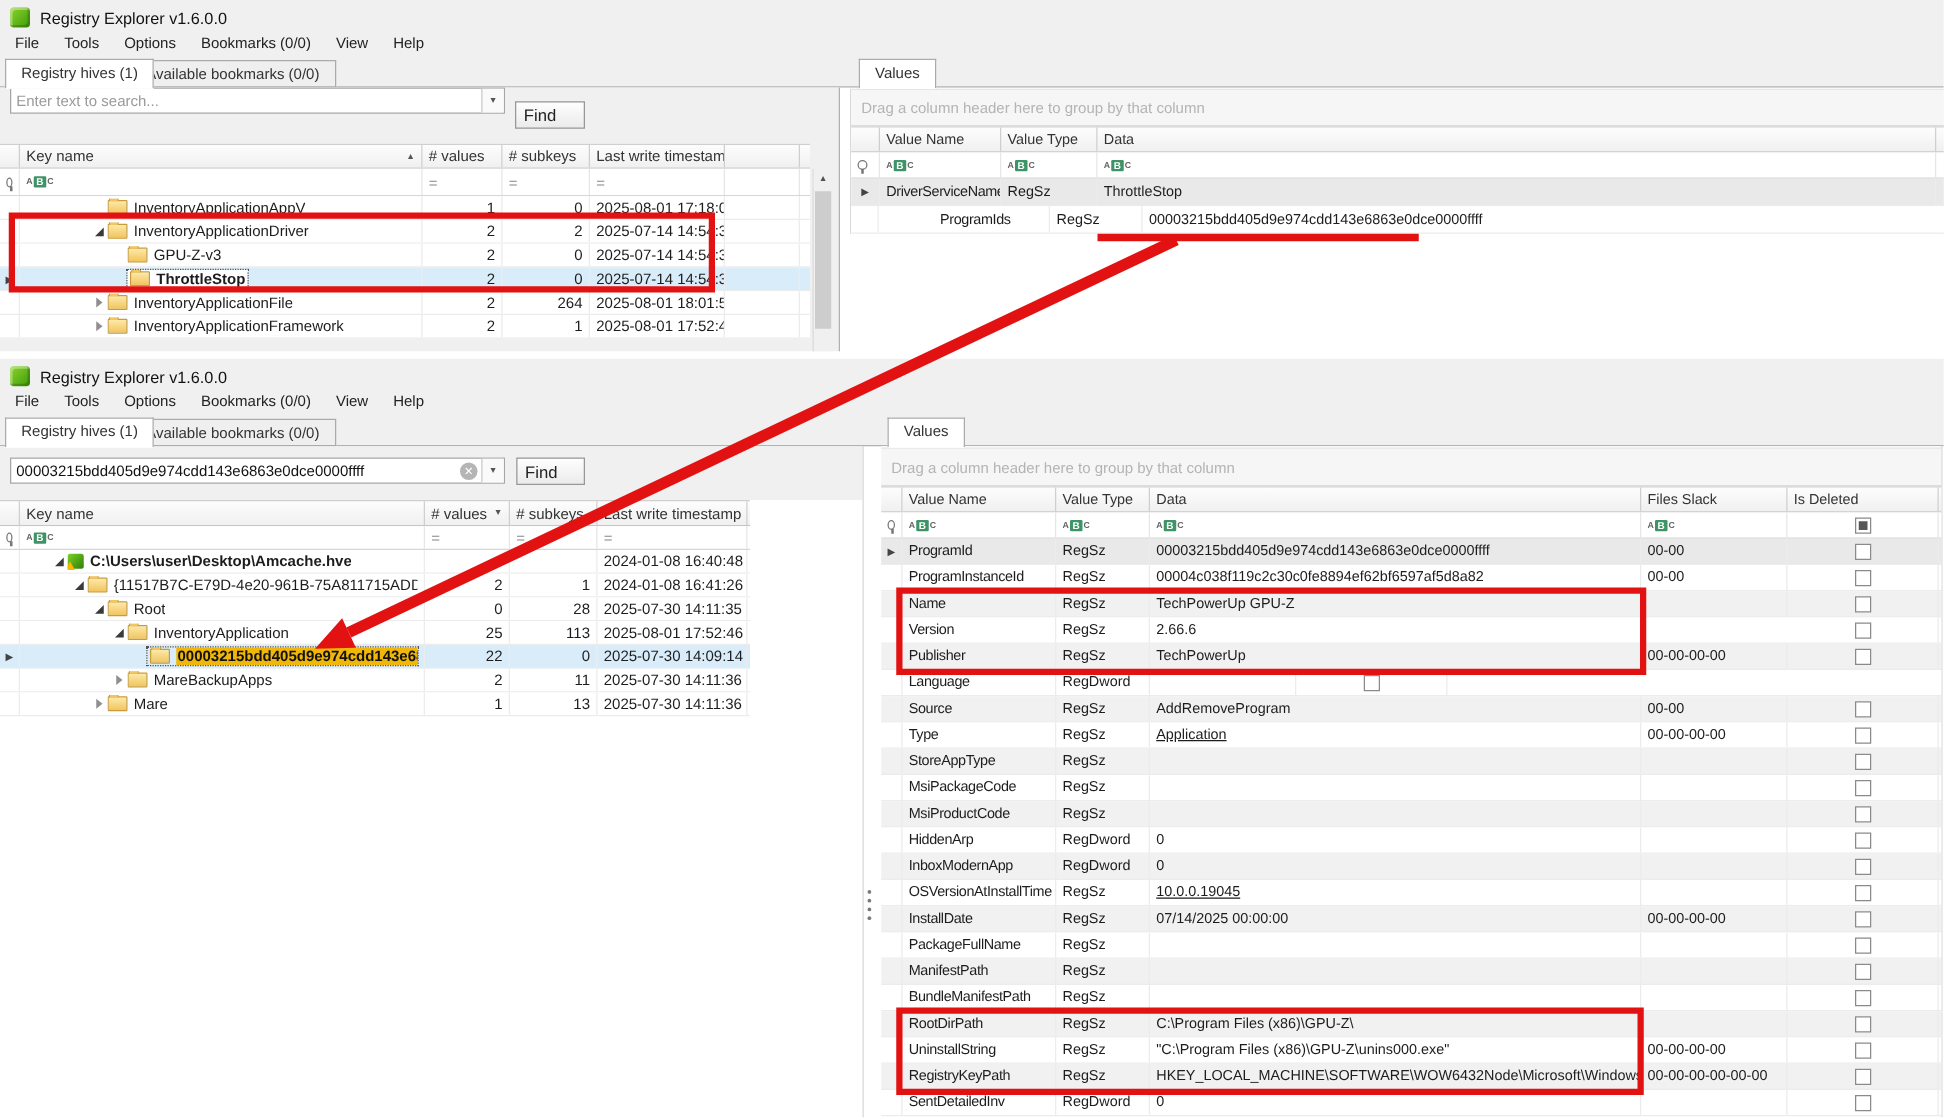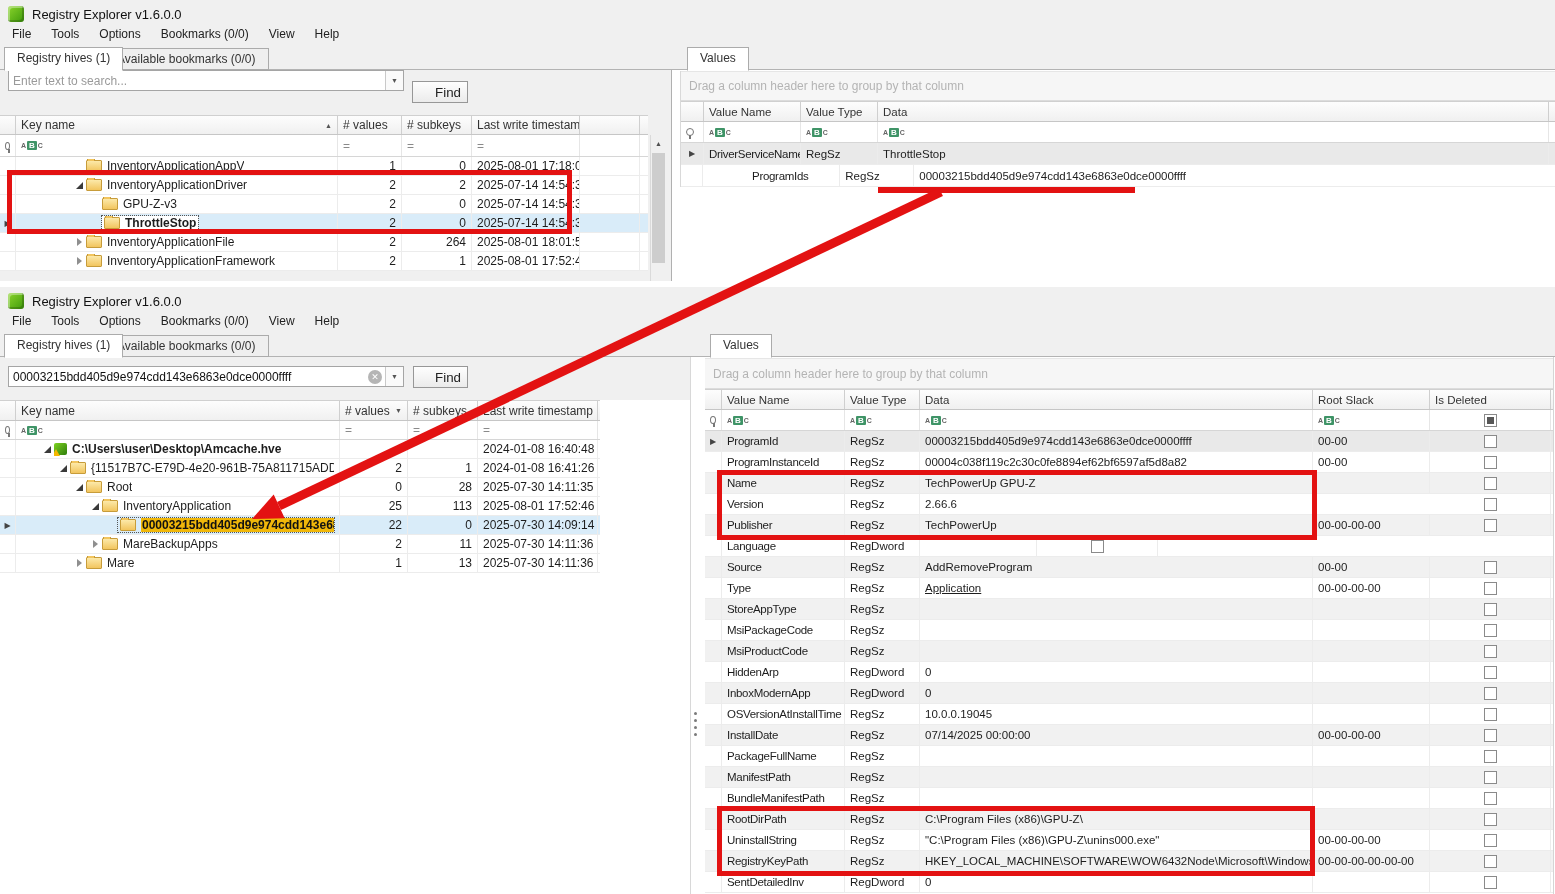--- a/index.html
+++ b/index.html
@@ -15,21 +15,21 @@
   .tabstrip{position:absolute;left:0;width:1555px;height:24px;border-bottom:1px solid #b3b3b3;box-sizing:border-box}
   .tab{position:absolute;top:2px;height:22px;line-height:21px;padding:0 12px;box-sizing:border-box;
        border:1px solid #ababab;background:#efefef;color:#333}
   .tab.active{background:#fff;border-bottom:1px solid #fff;top:1px;height:24px;z-index:2}
   .searchwrap{position:absolute;height:21px;border:1px solid #a5a5a5;background:#fff;display:flex;align-items:center;box-sizing:border-box}
   .searchwrap input{flex:1;border:none;outline:none;font-family:"Liberation Sans",sans-serif;font-size:12px;padding:0 4px;background:transparent;color:#111}
   .searchwrap input::placeholder{color:#9a9a9a}
   .dd-btn{width:17px;height:100%;border-left:1px solid #c9c9c9;background:#fafafa;display:flex;align-items:center;justify-content:center;color:#555;font-size:7px}
   .clear-btn{width:14px;height:14px;border-radius:50%;background:#b5b5b5;color:#fff;font-size:9px;line-height:14px;text-align:center;margin-right:3px;flex:0 0 auto}
   .find-btn{position:absolute;height:22px;border:1px solid #979797;background:linear-gradient(#fefefe,#ebebeb);
-            text-align:right;line-height:20px;box-sizing:border-box;color:#222}
+            text-align:left;line-height:20px;box-sizing:border-box;color:#222}
   .pane{position:absolute;background:#f0f0f0;box-sizing:border-box}
   .dragband{position:absolute;background:#f6f6f6;border-bottom:1px solid #dcdcdc;border-top:1px solid #e6e6e6;
             display:flex;align-items:center;padding-left:8px;box-sizing:border-box;color:#b4b4b4}
   .vpanel{position:absolute;background:#fff;border-left:1px solid #d9d9d9}
   .grid{position:absolute;background:#fff}
   .g-head{display:flex;background:linear-gradient(#fdfdfd,#f0f0f0);border-bottom:1px solid #c6c6c6;border-top:1px solid #d0d0d0;box-sizing:border-box}
   .hc{display:flex;align-items:center;padding:0 5px;border-right:1px solid #cfcfcf;box-sizing:border-box;color:#333;overflow:hidden;white-space:nowrap}
   .sortg{margin-left:auto;font-size:7px;color:#555;padding-left:3px}
   .g-filter{display:flex;background:#fff;border-bottom:1px solid #d6d6d6;box-sizing:border-box}
   .fc{display:flex;align-items:center;padding:0 5px;border-right:1px solid #e6e6e6;box-sizing:border-box}
@@ -566,21 +566,21 @@
         <div class="hc" style="width: 123px;">
           <span>Value Name</span>
         </div>
         <div class="hc" style="width: 75px;">
           <span>Value Type</span>
         </div>
         <div class="hc" style="width: 393px;">
           <span>Data</span>
         </div>
         <div class="hc" style="width: 117px;">
-          <span>Root Slack</span>
+          <span>Files Slack</span>
         </div>
         <div class="hc" style="width: 121px;">
           <span>Is Deleted</span>
         </div>
       </div>
       <div class="g-filter" style="height: 21px;">
         <div class="fc" style="width: 17px;">
           <span class="pin"></span>
         </div>
         <div class="fc" style="width: 123px;">
@@ -833,21 +833,21 @@
         </div>
       </div>
       <div class="g-row" style="height: 21px;">
         <div class="gc ind" style="width: 17px;"></div>
         <div class="gc vname" style="width: 123px;">
           <span>OSVersionAtInstallTime</span>
         </div>
         <div class="gc" style="width: 75px;">
           <span>RegSz</span>
         </div>
-        <div class="gc" style="width: 393px;">
+        <div class="gc" style="width: 393px; text-decoration: underline;">
           <span>10.0.0.19045</span>
         </div>
         <div class="gc" style="width: 117px;">
           <span></span>
         </div>
         <div class="gc" style="width: 121px;">
           <span class="chk"></span>
         </div>
       </div>
       <div class="g-row alt" style="height: 21px;">

